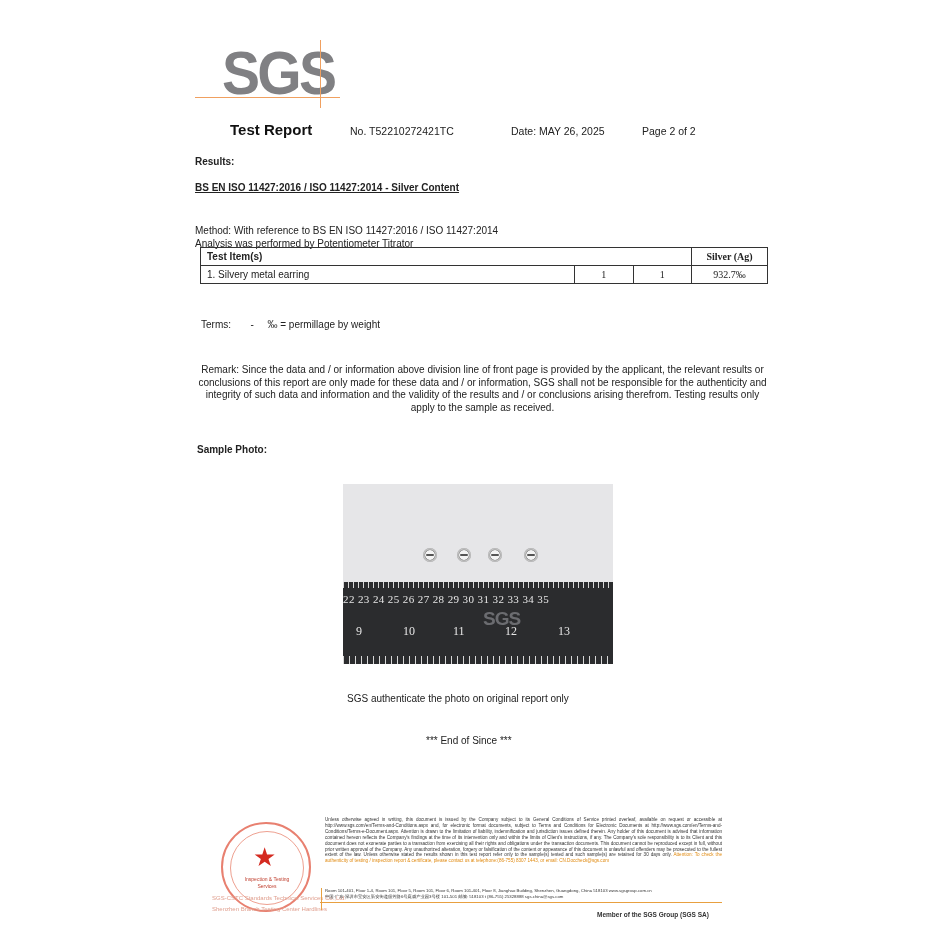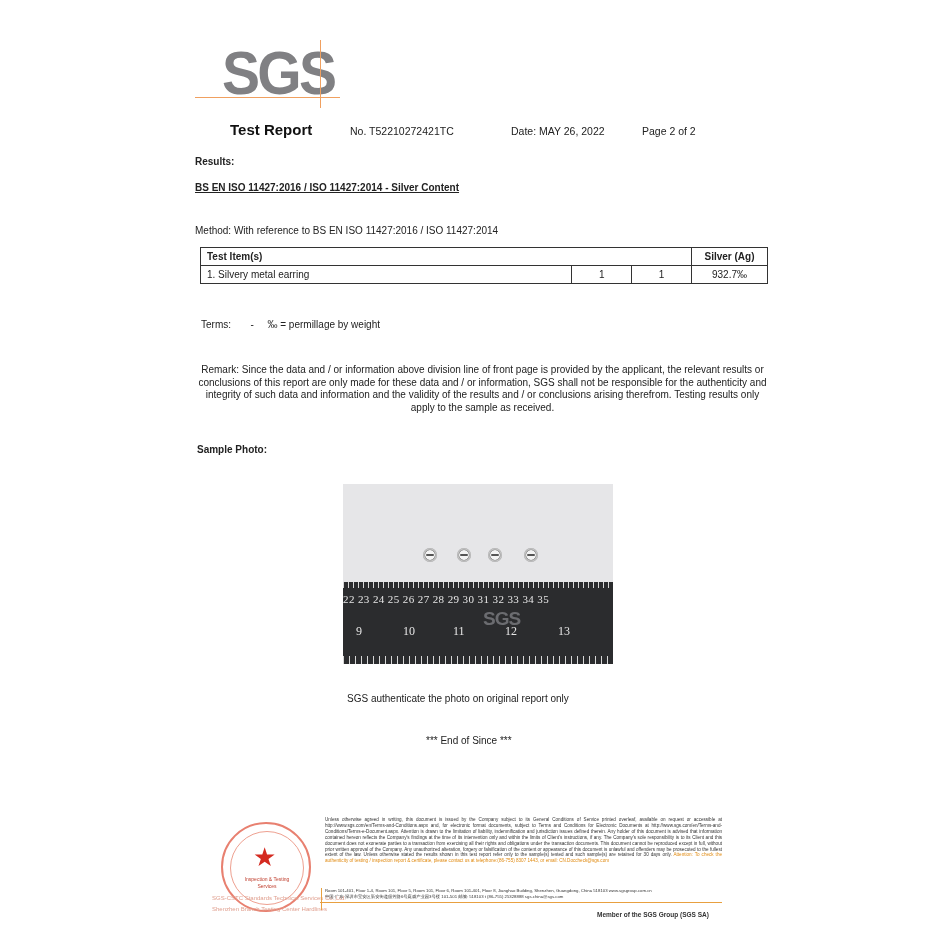--- a/index.html
+++ b/index.html
@@ -12,21 +12,21 @@
   .hdr-no { left:350px; top:125px; font-size:10.5px; color:#222; }
   .hdr-date { left:511px; top:125px; font-size:10.5px; color:#222; }
   .hdr-page { left:642px; top:125px; font-size:10.5px; color:#222; }
   .t10 { font-size:10px; color:#222; line-height:12.5px; }
   .bold { font-weight:bold; }
   .results { left:195px; top:156px; }
   .std { left:195px; top:182px; text-decoration:underline; }
   .method { left:195px; top:209px;margin-top:16px; }
   table.res { position:absolute; left:200px; top:247px; width:568px; border-collapse:collapse; font-size:10px; color:#222; }
   table.res td { border:1px solid #333; height:17px; padding:0 6px; }
-  .c { text-align:center; }
+  .c { text-align:center;font-family:Liberation Serif, serif; }
   .note { left:201px; top:319px; }
   .remark { left:195px; top:364px; width:575px;text-align:center; }
   .photo-label { left:197px; top:444px; }
   .photo { left:343px; top:484px; width:270px; height:180px; background:#e6e6e8; overflow:hidden; }
   .ruler { position:absolute; left:0; top:98px; width:270px; height:82px; background:#2b2c2e;padding-left:48px; }
   .ruler-top-ticks, .ruler-bot-ticks { position:absolute; left:0; width:270px; height:10px; }
   .ruler-top-ticks { top:0; background:repeating-linear-gradient(90deg, #d8d8d8 0 1px, transparent 1px 5px); height:6px; }
   .ruler-bot-ticks { bottom:0; background:repeating-linear-gradient(90deg, #d8d8d8 0 1px, transparent 1px 6px); height:8px; }
   .ruler-cm { position:absolute; top:11px; left:0; width:270px; font-family:"Liberation Serif", serif; font-size:11px; color:#e6e6e6; white-space:nowrap; letter-spacing:0.4px; }
   .ruler-in { position:absolute; top:42px; left:0; width:270px; font-family:"Liberation Serif", serif; font-size:12px; color:#e6e6e6; }
@@ -51,27 +51,28 @@
 </style>
 </head>
 <body>
 
 <div class="abs logo-text">SGS</div>
 <div class="abs logo-hline"></div>
 <div class="abs logo-vline"></div>
 
 <div class="abs hdr-title">Test Report</div>
 <div class="abs hdr-no">No. T52210272421TC</div>
-<div class="abs hdr-date">Date:  MAY 26, 2022</div>
+<div class="abs hdr-date">Date:  MAY 26, 2025</div>
 <div class="abs hdr-page">Page 2 of 2</div>
 
 <div class="abs t10 bold results">Results:</div>
 <div class="abs t10 bold std">BS EN ISO 11427:2016 / ISO 11427:2014 - Silver Content</div>
 <div class="abs t10 method">
   <div>Method: With reference to BS EN ISO 11427:2016 / ISO 11427:2014</div>
+  <div>Analysis was performed by Potentiometer Titrator</div>
 </div>
 
 <table class="res">
   <tbody>
       <tr>
     <td colspan="3" class="bold">Test Item(s)</td>
     <td class="c bold" style="width:63px">Silver (Ag)</td>
   </tr>
   <tr>
     <td>1.   Silvery metal earring</td>

